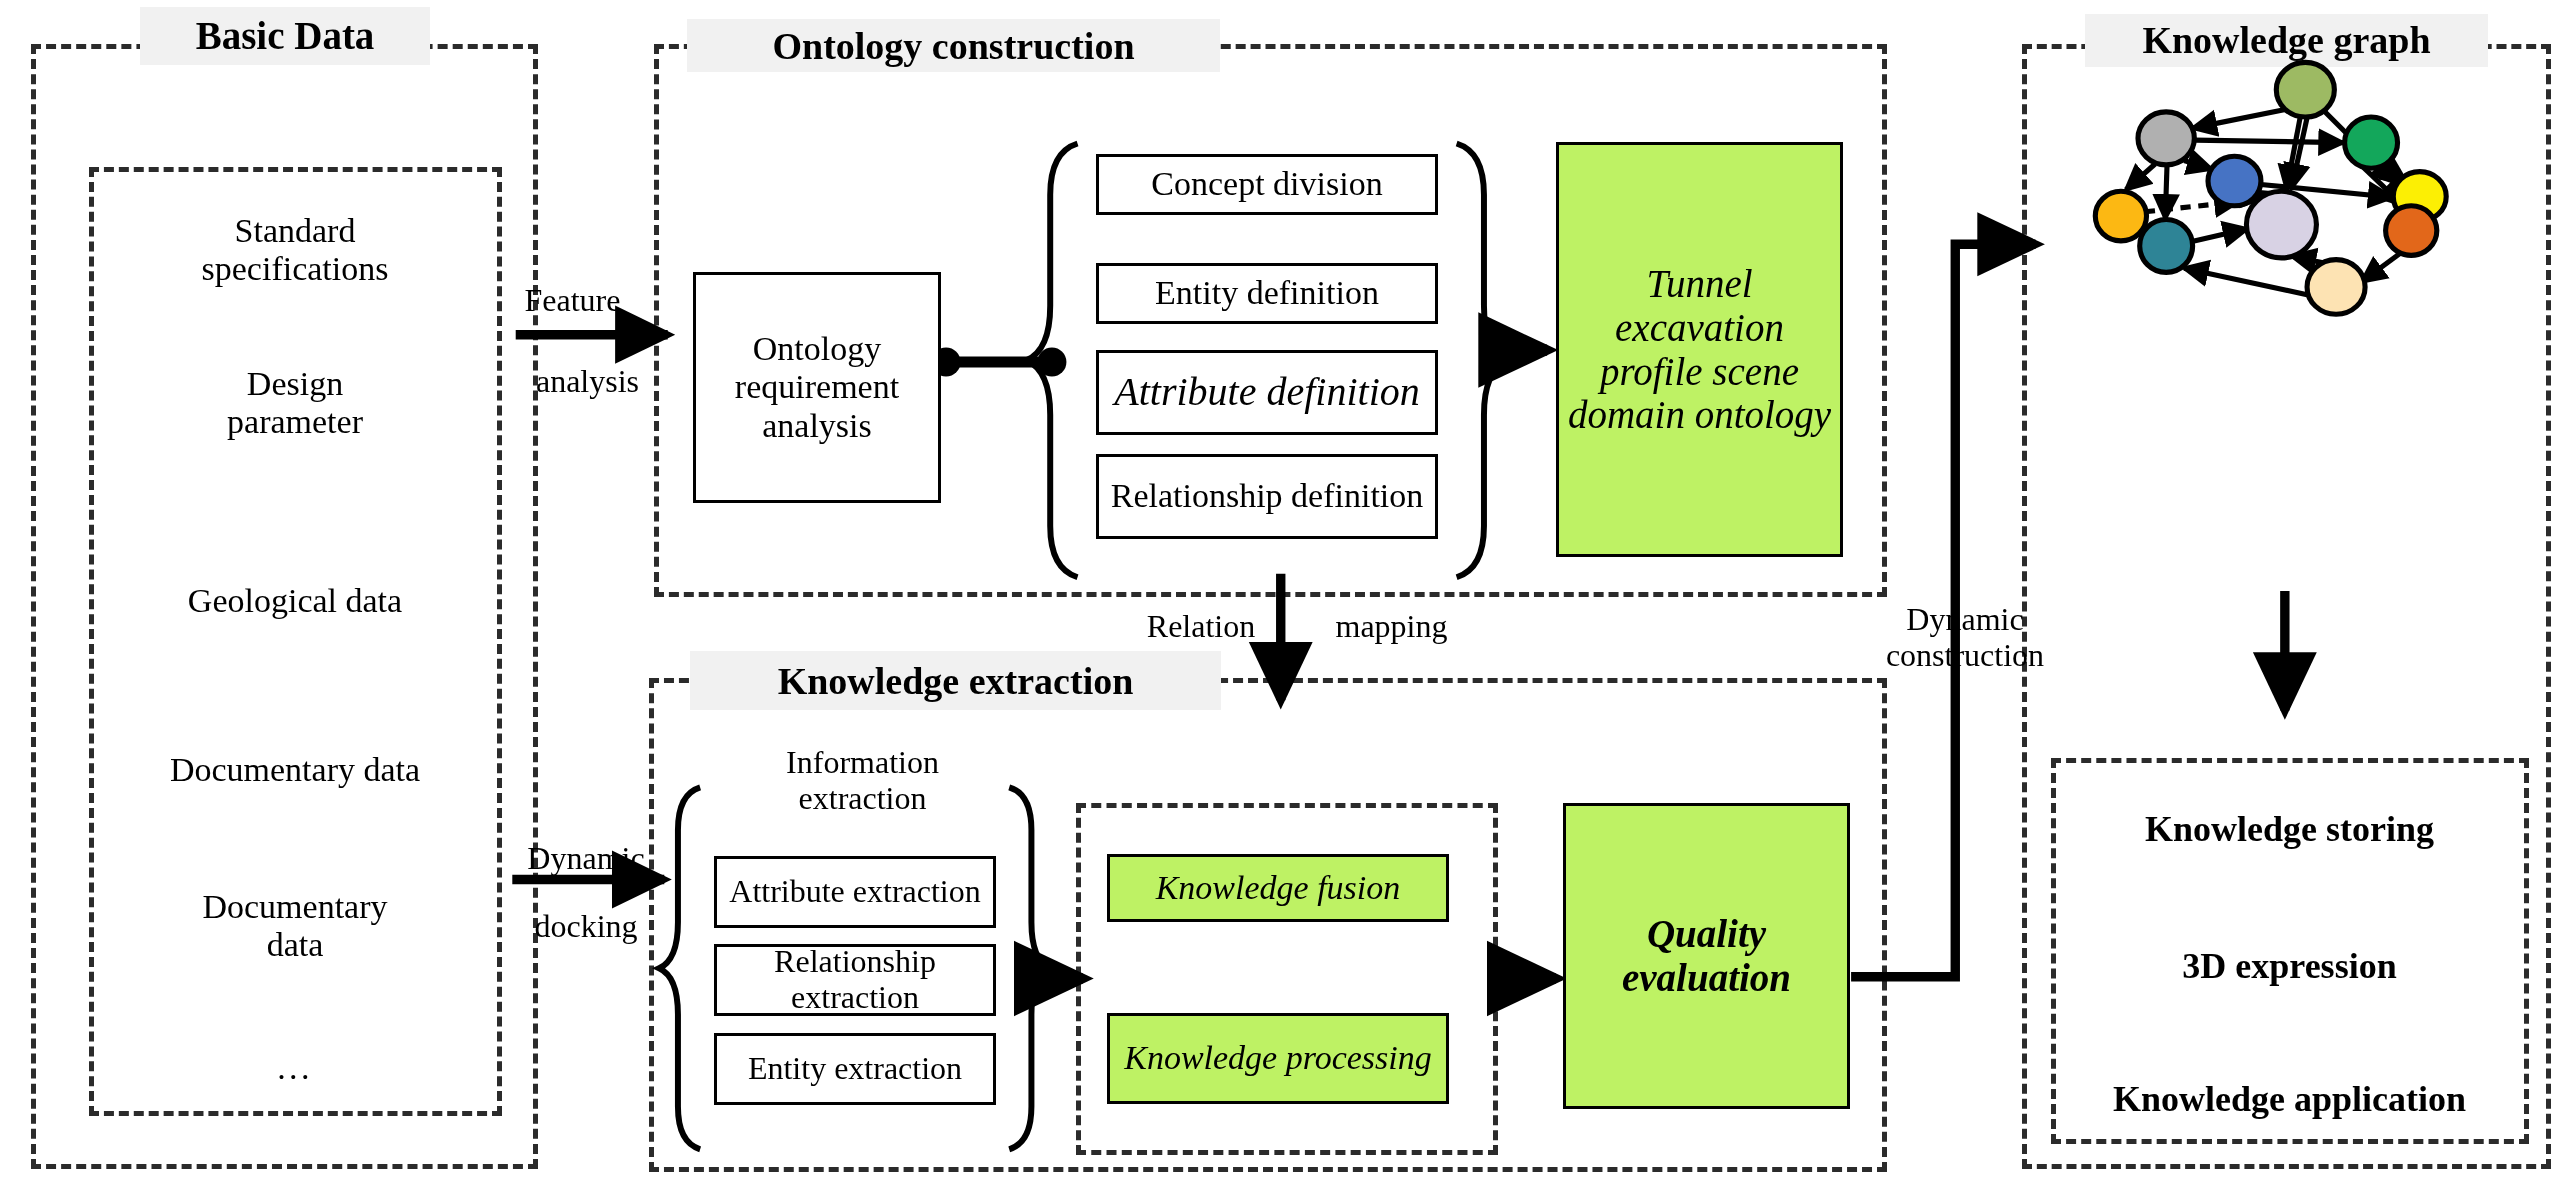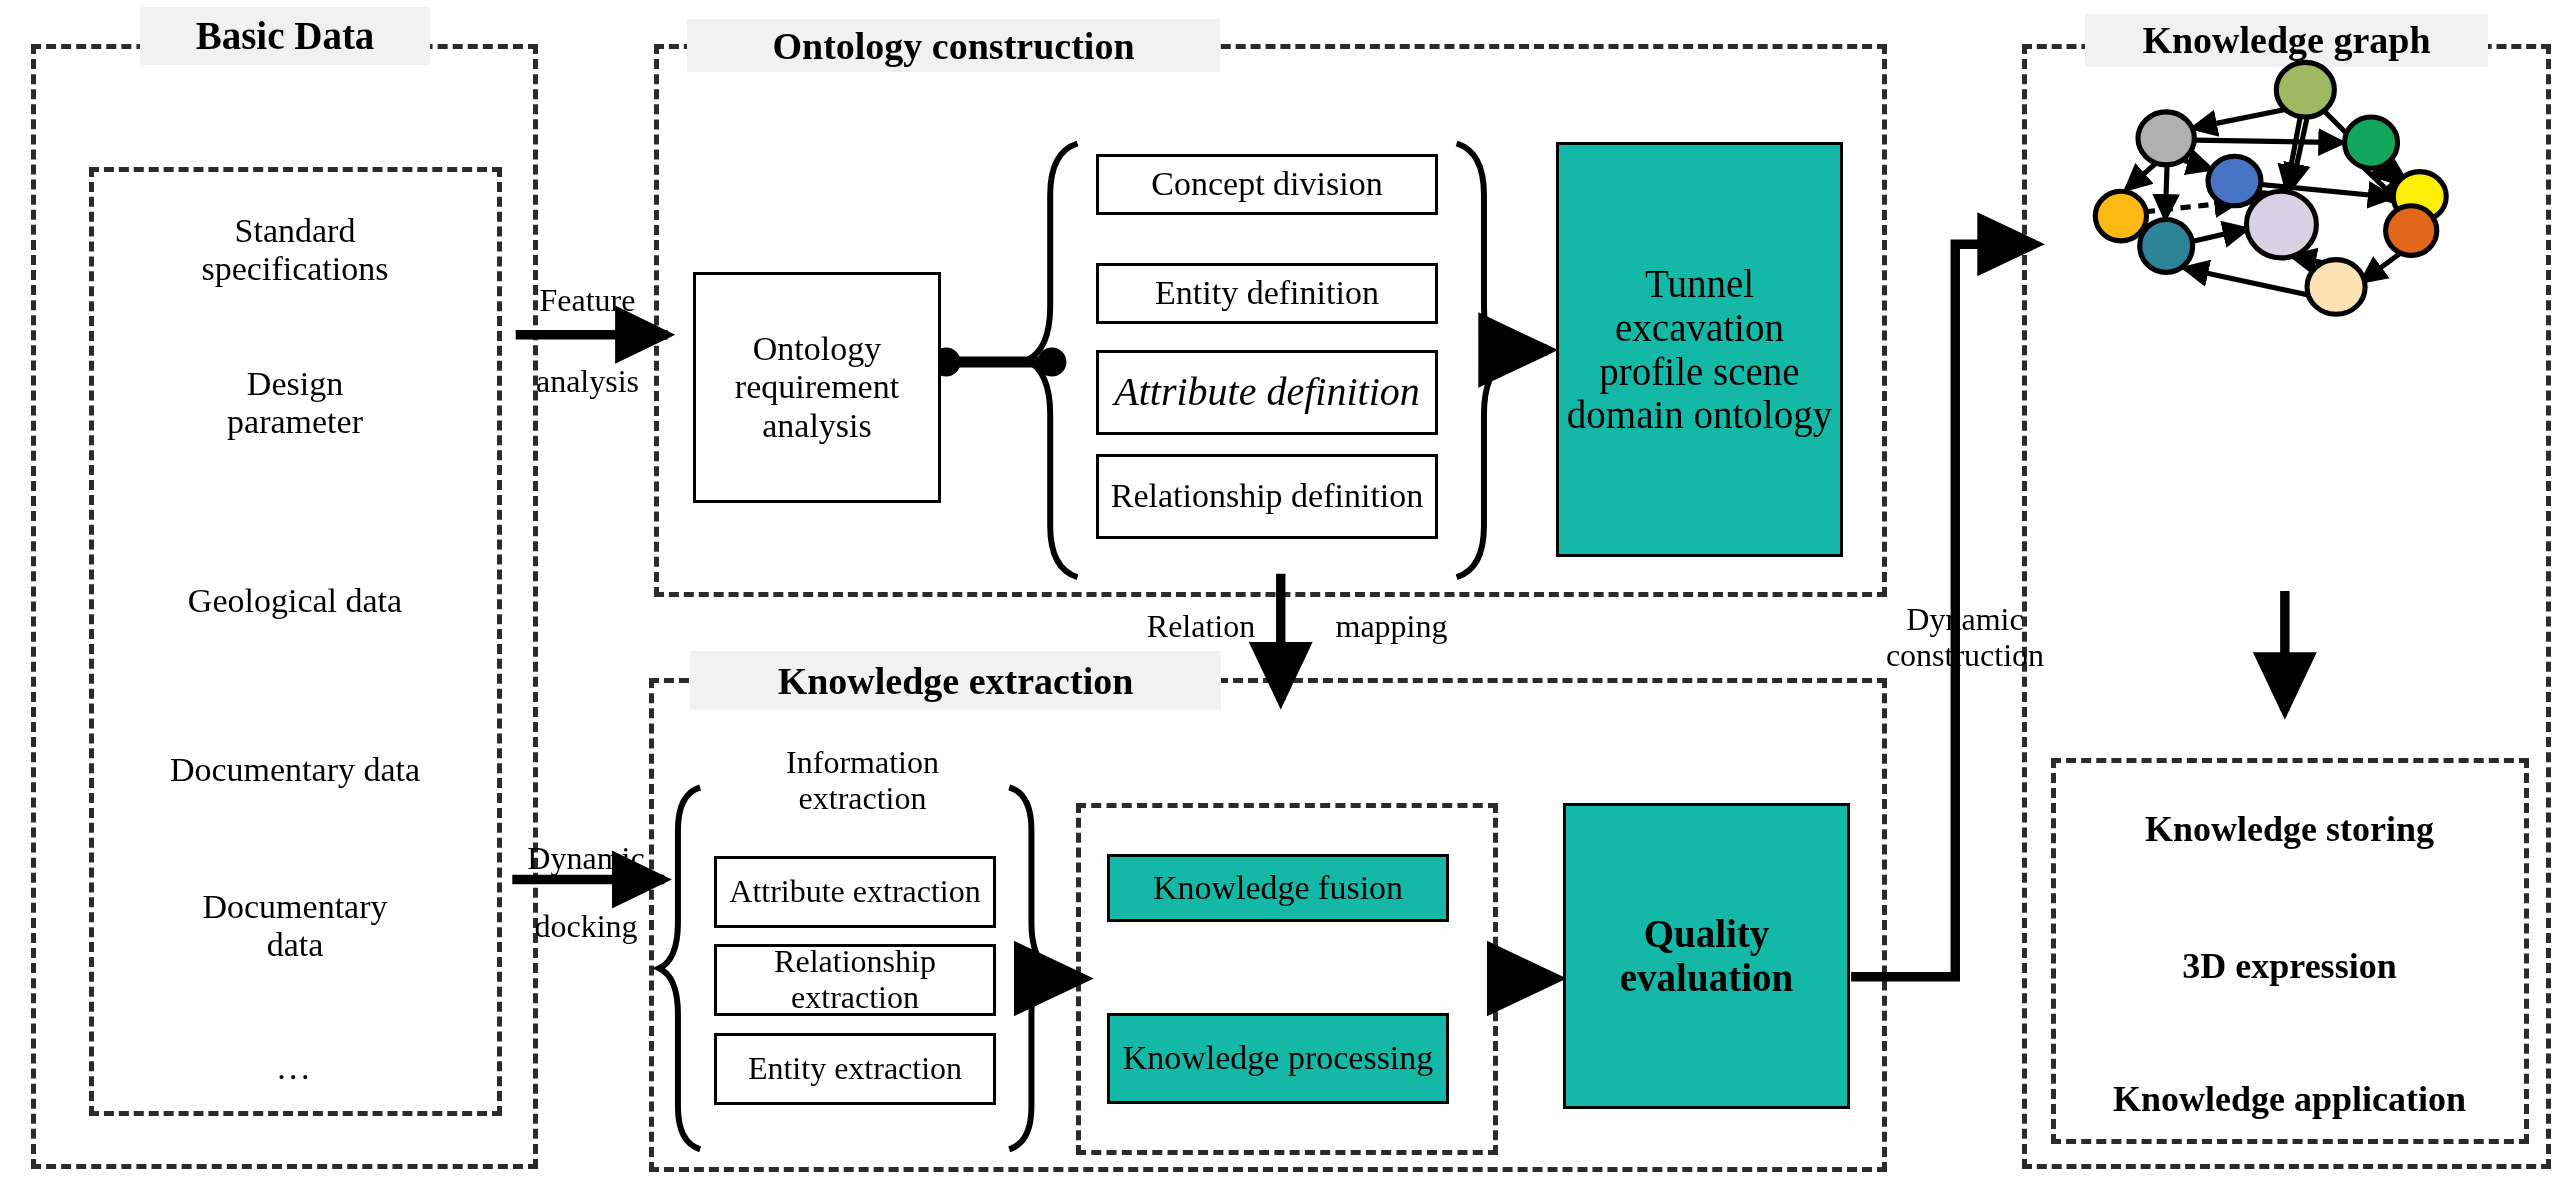--- a/index.html
+++ b/index.html
@@ -44,21 +44,21 @@
     box-sizing: border-box;
     background: #ffffff;
     display: flex;
     align-items: center;
     justify-content: center;
     text-align: center;
     line-height: 1.12;
     color: #000;
     z-index: 4;
   }
-  .solid-box.shaded { background: #14b8a6; }
+  .solid-box.shaded { background: #bef264; font-style: italic; }
   .plain-text {
     position: absolute;
     text-align: center;
     line-height: 1.12;
     color: #000;
     white-space: pre-line;
     z-index: 5;
   }
   .bold-text { font-weight: bold; }
   svg.overlay {
@@ -100,21 +100,21 @@
   <div class="plain-text" style="left:97px; top:212px; width:396px; font-size:34px;">Standard
 specifications</div>
   <div class="plain-text" style="left:97px; top:365px; width:396px; font-size:34px;">Design
 parameter</div>
   <div class="plain-text" style="left:97px; top:582px; width:396px; font-size:34px;">Geological data</div>
   <div class="plain-text" style="left:97px; top:751px; width:396px; font-size:34px;">Documentary data</div>
   <div class="plain-text" style="left:97px; top:888px; width:396px; font-size:34px;">Documentary
 data</div>
   <div class="plain-text" style="left:97px; top:1049px; width:396px; font-size:34px; letter-spacing:3.4px;">...</div>
 
-  <div class="plain-text" style="left:516px; top:283px; width:143px; font-size:32px;">Feature</div>
+  <div class="plain-text" style="left:501px; top:283px; width:143px; font-size:32px;">Feature</div>
   <div class="plain-text" style="left:516px; top:364px; width:143px; font-size:32px;text-align:center;">analysis</div>
 
   <div class="plain-text" style="left:511px; top:841px; width:150px; font-size:32px;">Dynamic</div>
   <div class="plain-text" style="left:511px; top:909px; width:150px; font-size:32px;">docking</div>
 
   <div class="plain-text" style="left:1120px; top:609px; width:162px; font-size:32px;">Relation</div>
   <div class="plain-text" style="left:1306px; top:609px; width:171px; font-size:32px;">mapping</div>
 
   <div class="plain-text" style="left:1837px; top:602px; width:256px; font-size:32px;">Dynamic
 construction</div>

